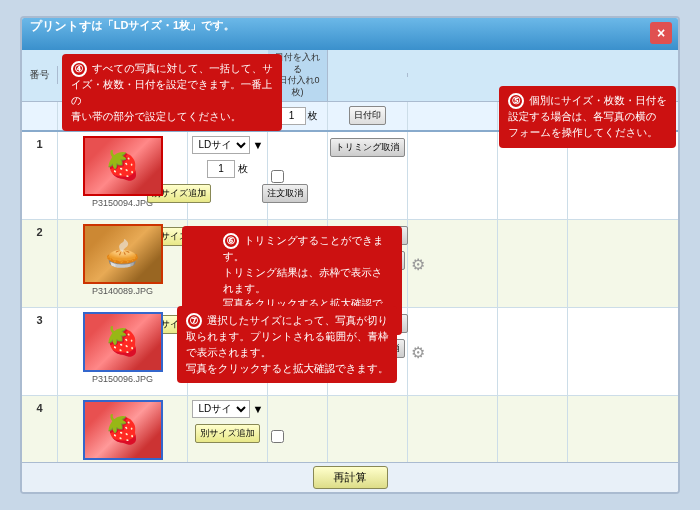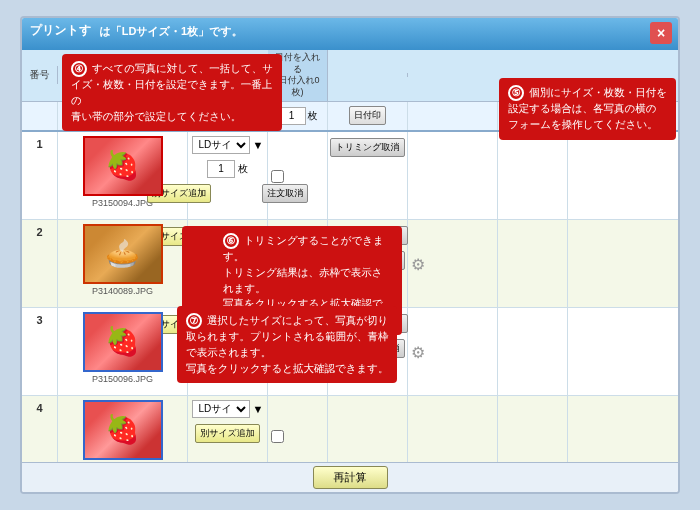--- a/index.html
+++ b/index.html
@@ -21,22 +21,22 @@
       border: 2px solid #aabbd0;
       border-radius: 4px;
       position: relative;
       overflow: hidden;
     }
     
     .header-bar {
       background: linear-gradient(to bottom, #6bb8e8, #3a90cc);
       height: 32px;
       display: flex;
-      align-items: flex-end;
-      padding: 11px 8px;
+      align-items: flex-start;
+      padding: 0 8px;
       color: white;
       font-size: 12px;
       font-weight: bold;
       position: relative;
     }
     .header-close {
       position: absolute;
       right: 6px;
       top: 4px;
       width: 22px;
@@ -295,21 +295,21 @@
       text-align: center;
     }
   </style>
 </head>
 <body>
 
 <div class="main-container">
 
   <div class="header-bar">
     <span>プリントす</span>
-    <span style="margin-left:8px; font-size:11px;">は「LDサイズ・1枚」です。</span>
+    <span style="font-size:11px;">は「LDサイズ・1枚」です。</span>
     <div class="header-close">×</div>
   </div>
 
   <div class="table-area">
 
     <div class="col-headers">
       <div class="col-header">番号</div>
       <div class="col-header">クリックで拡大</div>
       <div class="col-header"></div>
       <div class="col-header date-header" style="font-size:9px; line-height:1.3;">日付を入れる<br>(日付入れ0枚)</div>
@@ -462,21 +462,21 @@
     <div class="footer-row">
       <button class="recalc-btn">再計算</button>
     </div>
   </div>
 
   <div class="tooltip-box" style="left:40px; top:36px; max-width:220px; font-size:10.5px; line-height:1.5;">
     <span class="tooltip-num">④</span>
     <span>すべての写真に対して、一括して、サ<br>イズ・枚数・日付を設定できます。一番上の<br>青い帯の部分で設定してください。</span>
   </div>
 
-  <div class="tooltip-box" style="right:2px; top:60px; max-width:190px; font-size:10.5px; line-height:1.5;">
+  <div class="tooltip-box" style="right:2px; top:68px; max-width:190px; font-size:10.5px; line-height:1.5;">
     <span class="tooltip-num">⑤</span>
     <span>個別にサイズ・枚数・日付を<br>設定する場合は、各写真の横の<br>フォームを操作してください。</span>
   </div>
 
   <div class="tooltip-box" style="left:160px; top:208px; max-width:220px; font-size:10.5px; line-height:1.5;padding-left:41px;">
     <span class="tooltip-num">⑥</span>
     <span>トリミングすることができます。<br>トリミング結果は、赤枠で表示されます。<br>写真をクリックすると拡大確認できます。</span>
   </div>
 
   <div class="tooltip-box" style="left:155px; top:288px; max-width:225px; font-size:10.5px; line-height:1.5;">

